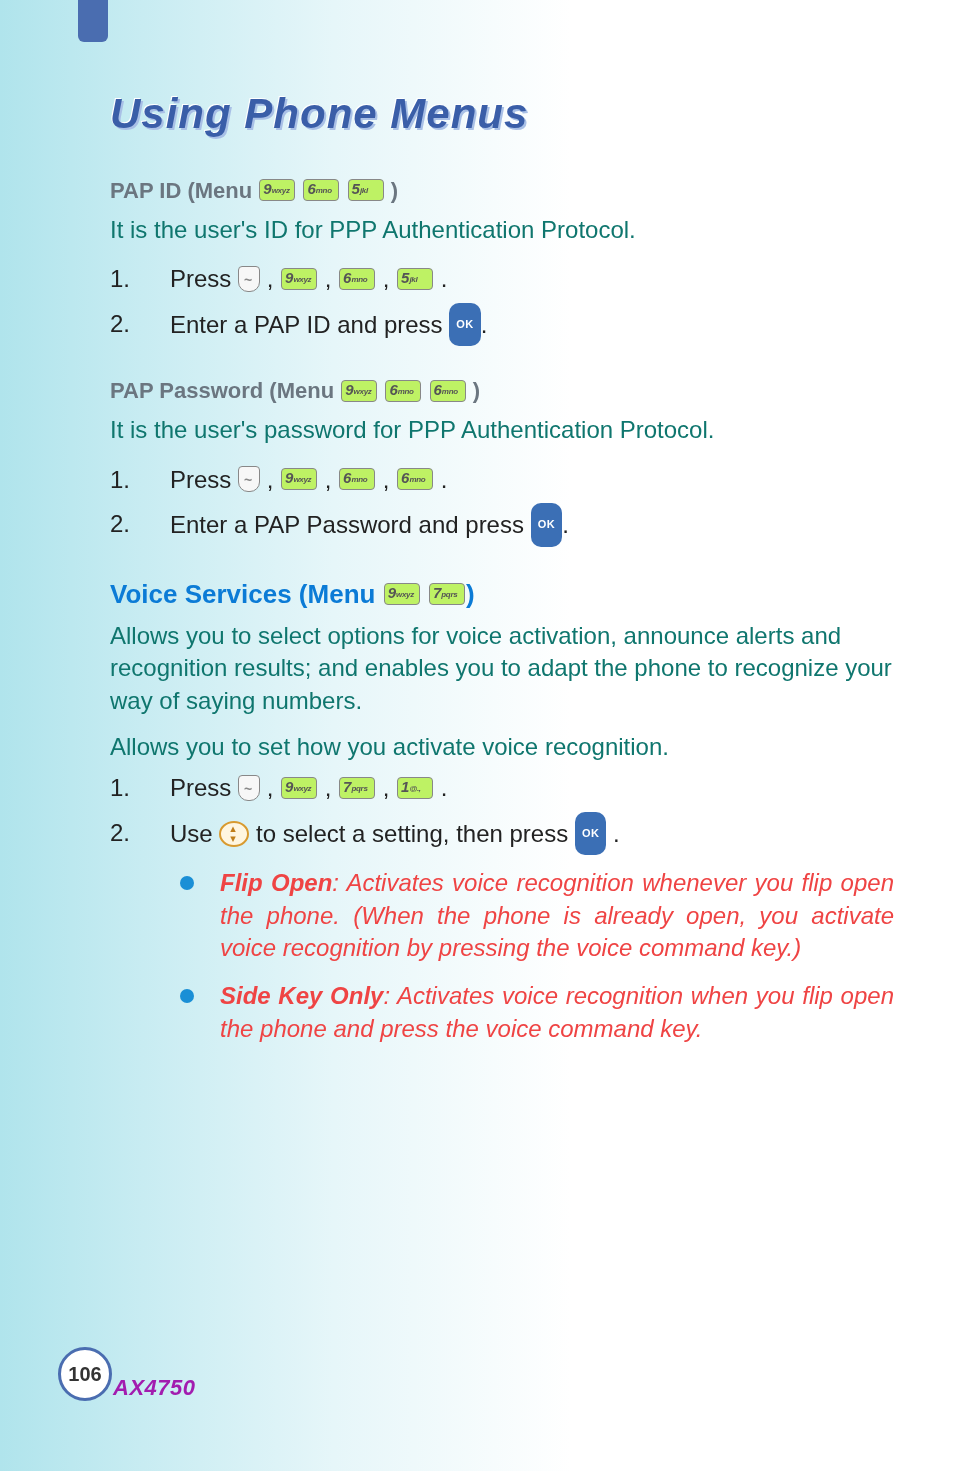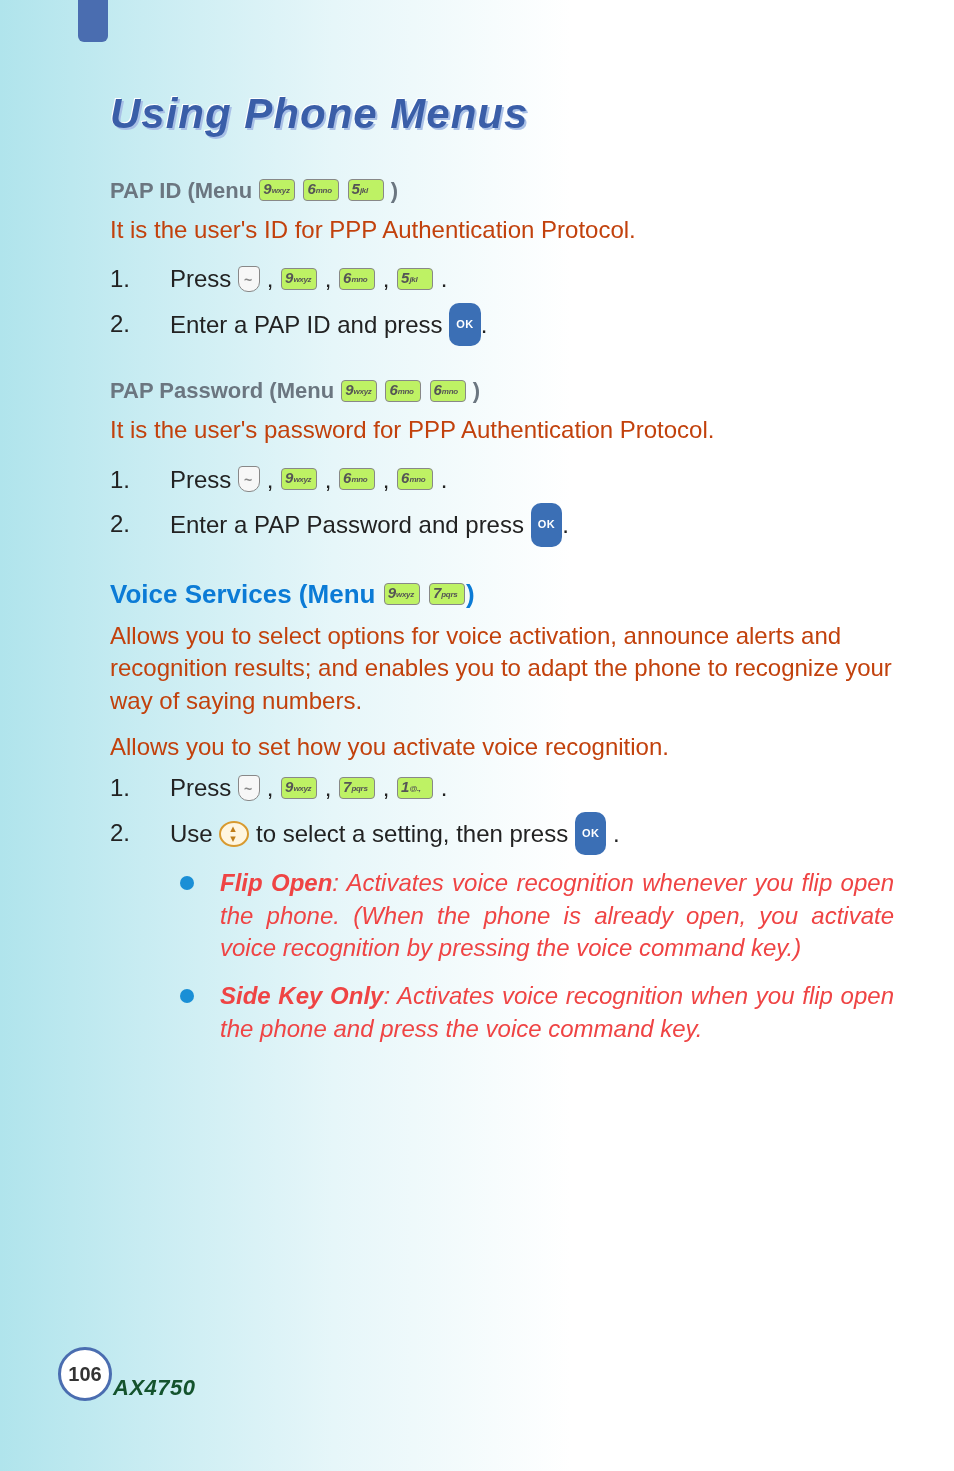--- a/index.html
+++ b/index.html
@@ -35,21 +35,21 @@
   .section-hd {
     font-size: 22px;
     font-weight: 800;
     color: #6b7680;
     margin-top: 30px;
     margin-bottom: 10px;
   }
   .section-hd.blue { color: #0b7bd6; font-size: 26px; }
   .body-text {
     font-size: 24px;
-    color: #c2410c;
+    color: #0f766e;
     line-height: 1.35;
     margin-bottom: 14px;
   }
   ol.steps { list-style: none; padding-left: 0; margin-bottom: 20px; }
   ol.steps li {
     font-size: 24px;
     color: #222;
     line-height: 1.6;
     padding-left: 60px;
     position: relative;
@@ -184,21 +184,21 @@
     justify-content: center;
     font-weight: 800;
     font-size: 20px;
     color: #333;
     background: #fff;
   }
   .model {
     font-weight: 800;
     font-style: italic;
     font-size: 22px;
-    color: #14532d;
+    color: #a21caf;
     letter-spacing: 0.5px;
   }
 </style>
 </head>
 <body>
 
 <div class="tab"></div>
 
 <div class="page">
 

